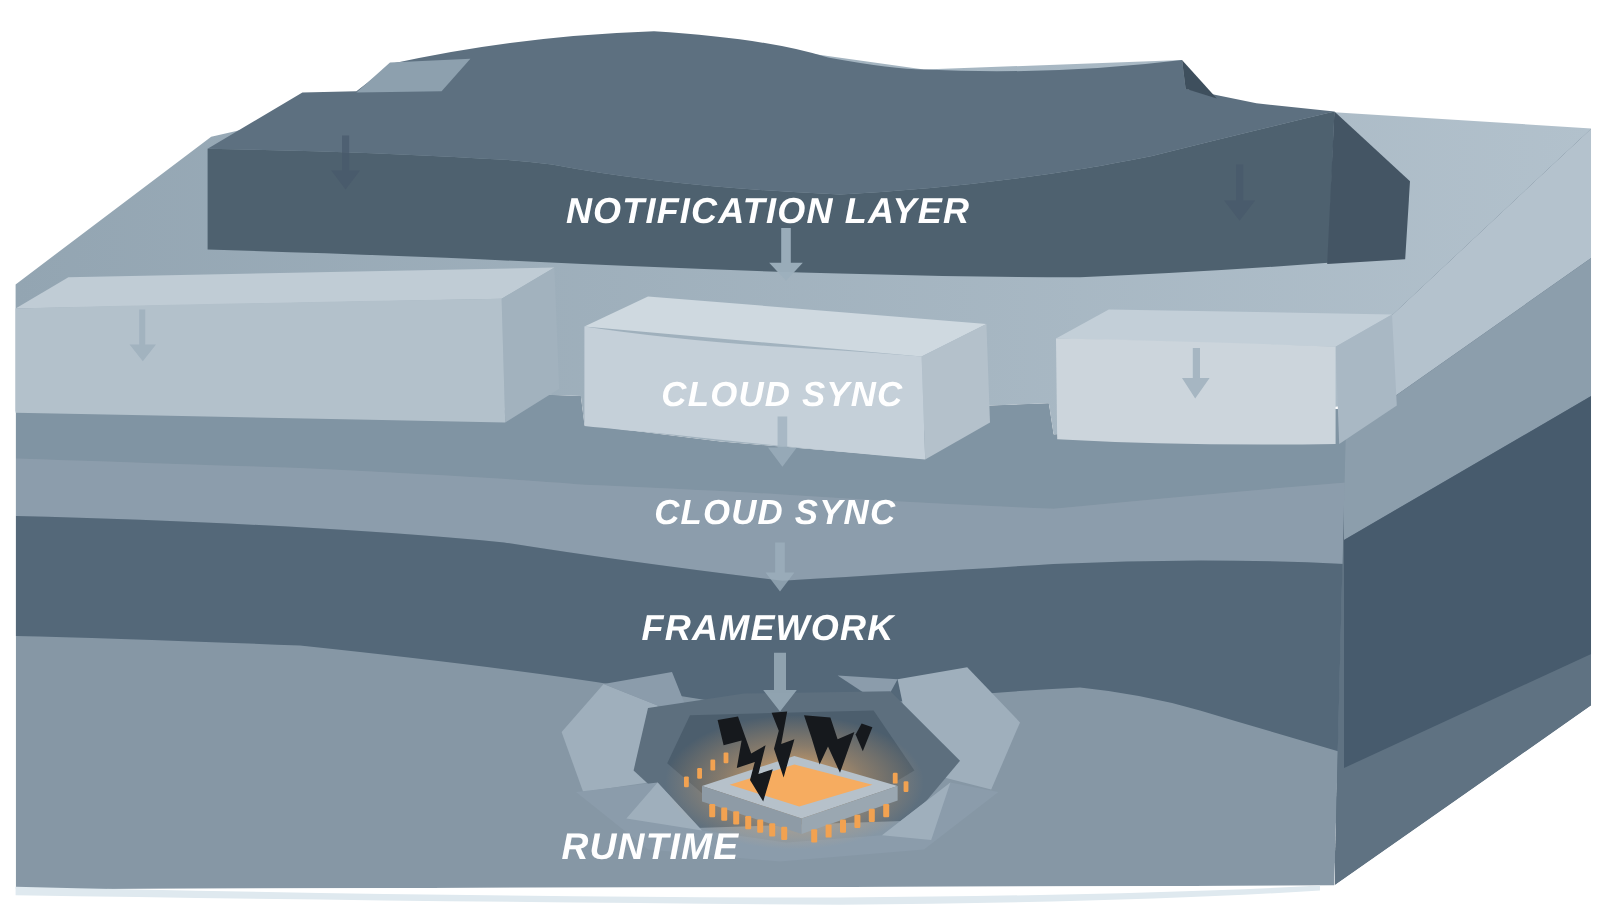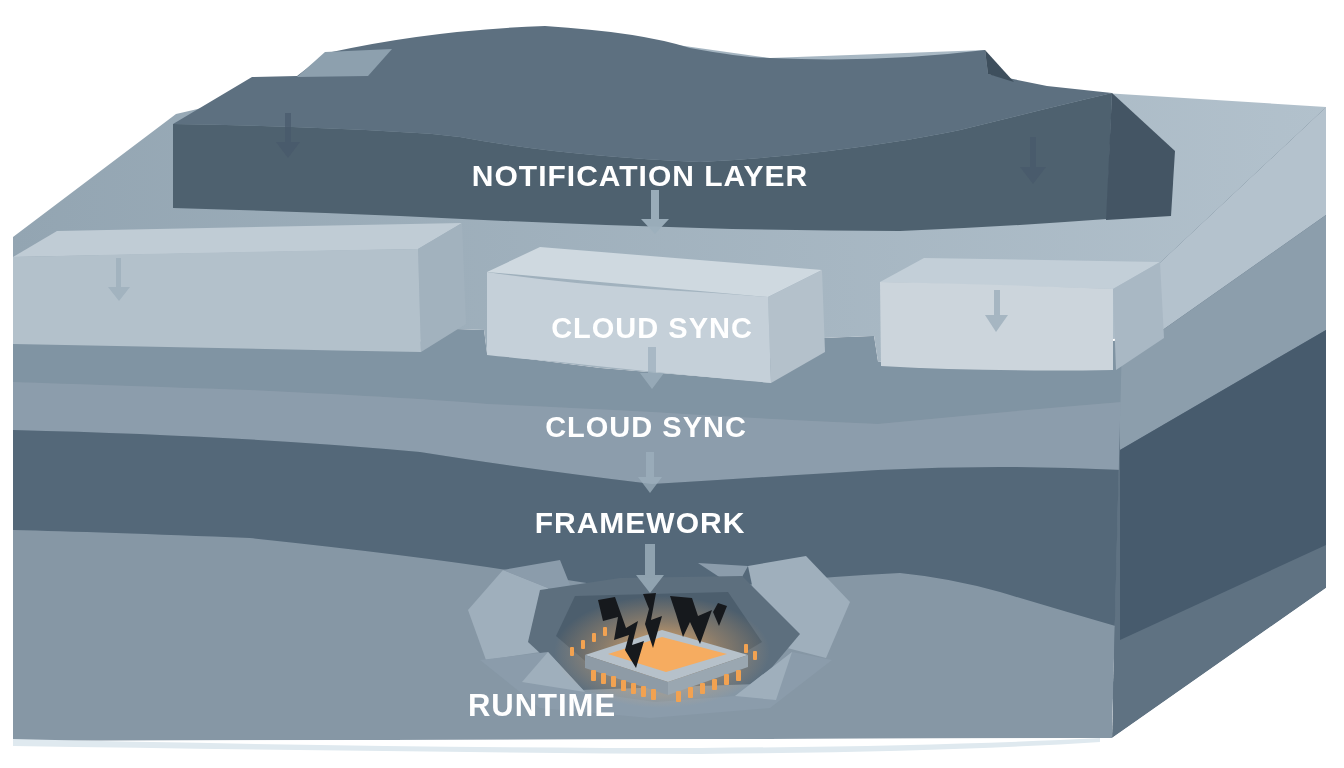--- a/index.html
+++ b/index.html
@@ -1,16 +1,16 @@
 <!DOCTYPE html>
 <html><head>
 <meta charset="utf-8">
 <style>
   html,body{margin:0;padding:0;background:#fff;}
-  .stage{width:1344px;height:768px;position:relative;overflow:hidden;background:#fff;}
+  .stage{width:1344px;height:768px;position:relative;overflow:hidden;background:#fff;font-style:italic;}
   svg{display:block;}
   .lbl{font-family:"Liberation Sans", sans-serif;font-weight:bold;letter-spacing:1px;}
 </style>
 </head>
 <body>
 
 <div class="stage">
 <svg viewBox="0 0 1344 768" width="1344" height="768" xmlns="http://www.w3.org/2000/svg">
   <defs>
     <linearGradient id="topGrad" x1="0" y1="0" x2="1" y2="0">

